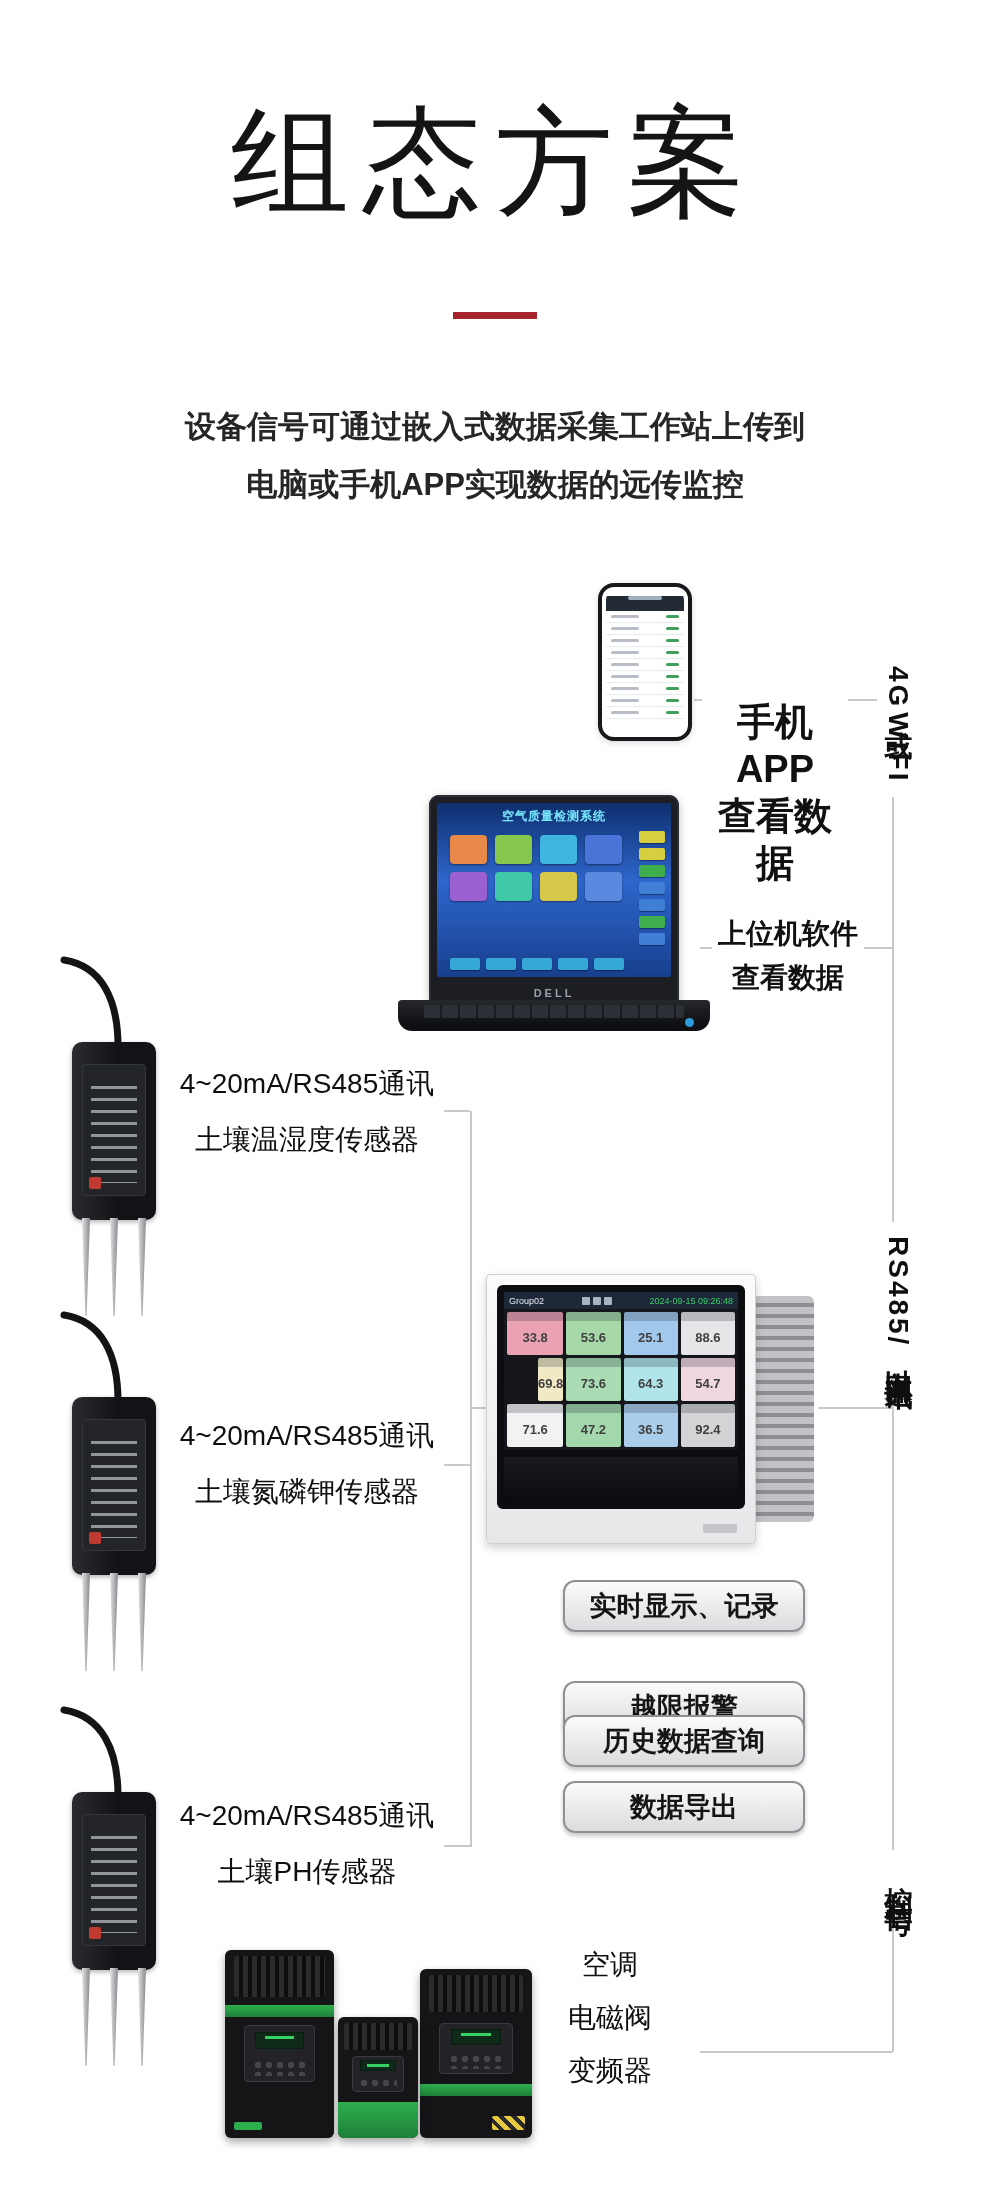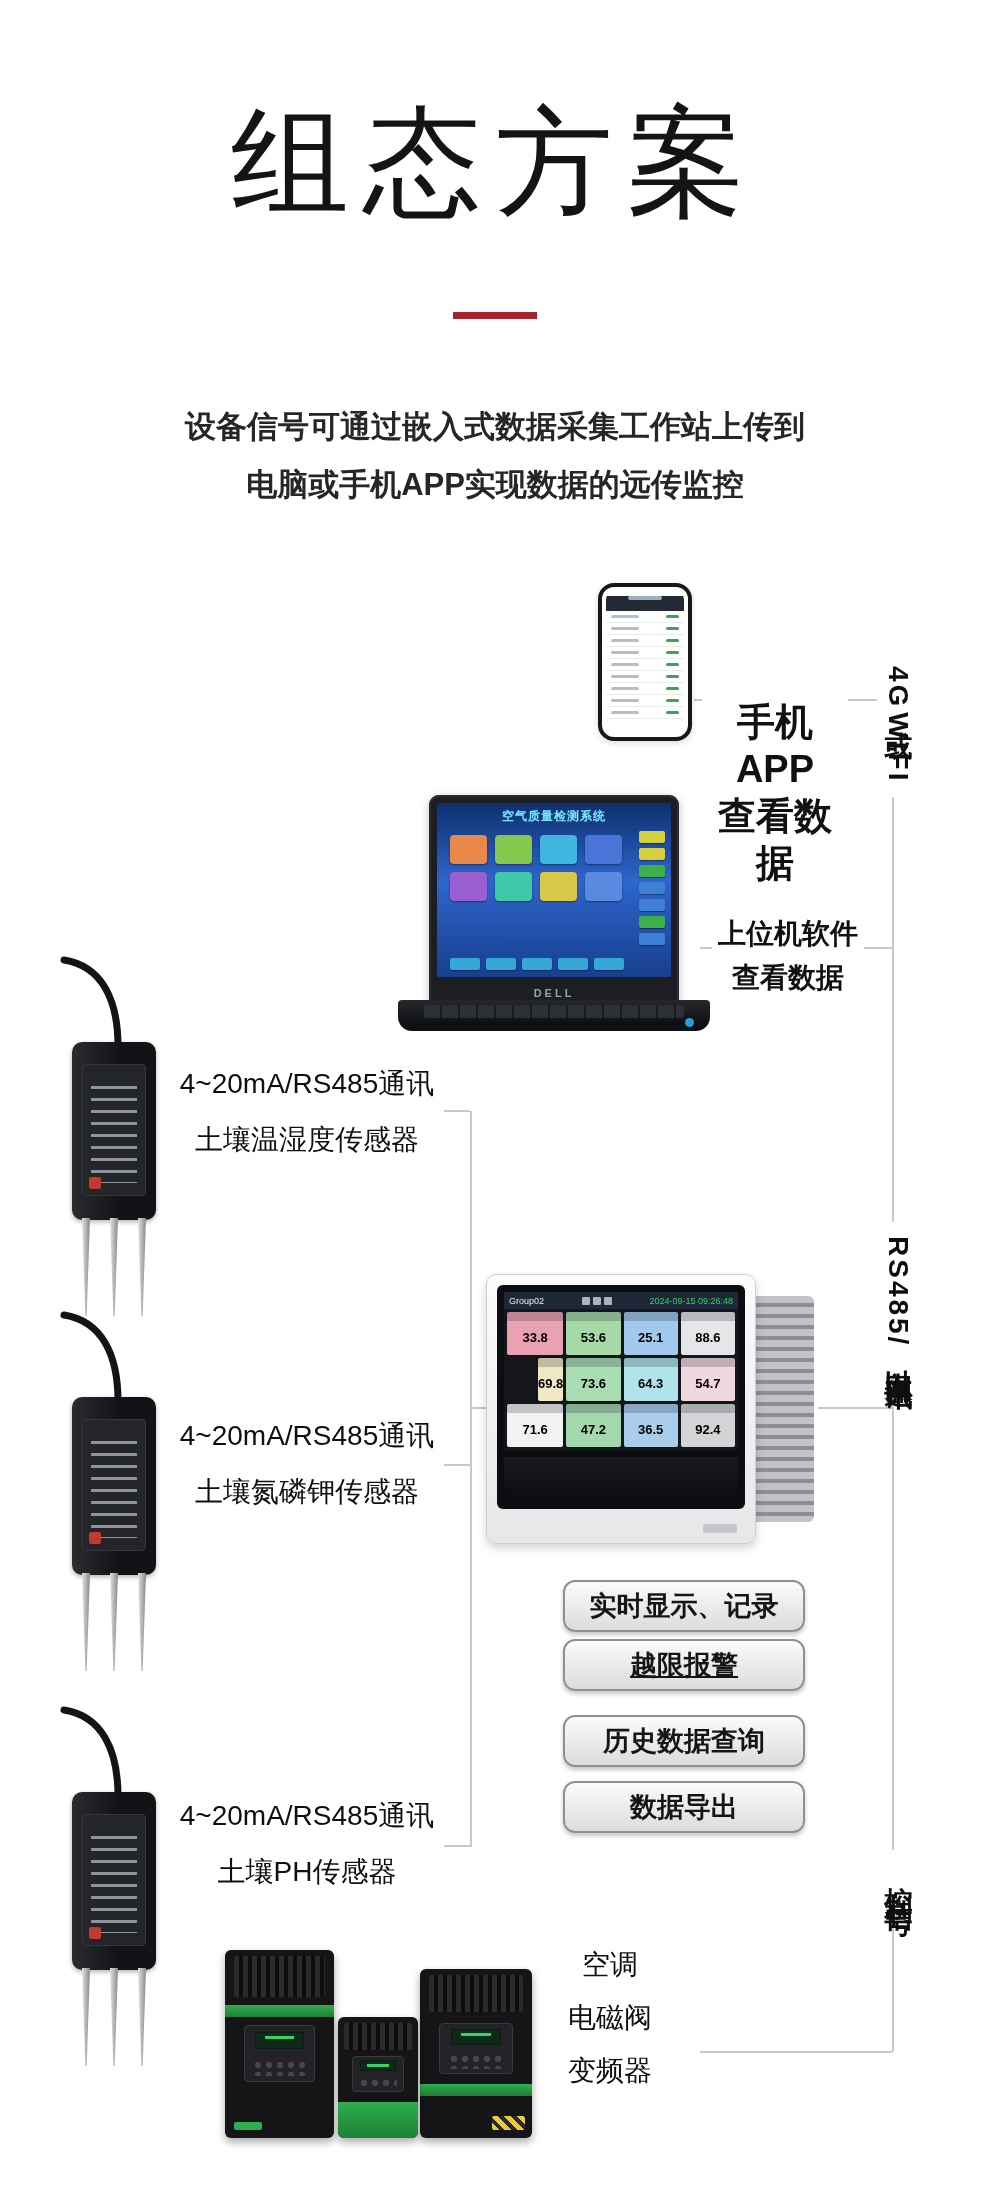--- a/index.html
+++ b/index.html
@@ -67,34 +67,34 @@
     background:#c13a32; border-radius:2px; }
   .prong { position:absolute; top:268px; width:8px; height:98px;
     background:linear-gradient(90deg,#e2e2e4,#87888c); clip-path:polygon(0 0,100% 0,58% 100%,42% 100%); }
   .sensor-label { position:absolute; text-align:center; font-size:28px; font-weight:500;
     color:#0f0f0f; line-height:56px; z-index:3; background:#fff; }
 
   
   .recorder-fins { position:absolute; left:748px; top:1296px; width:66px; height:226px; z-index:1;
     background:repeating-linear-gradient(180deg,#c3c3c7 0 7px,#8e8e93 7px 11px); border-radius:0 6px 6px 0; }
   .recorder { position:absolute; left:486px; top:1274px; width:270px; height:270px; z-index:2;
-    background:linear-gradient(180deg,#fbfbfc,#e7e7ea); border:1px solid #cfcfd2; border-radius:10px;
+    background:linear-gradient(180deg,#fbfbfc,#e7e7ea); border:1px solid #cfcfd2; border-radius:4px;
     box-shadow:0 4px 10px rgba(0,0,0,.18); }
   .recorder-bezel { position:absolute; left:10px; top:10px; width:248px; height:224px; background:#0c0d10; border-radius:6px; }
   .recorder-screen { position:absolute; left:7px; top:7px; width:234px; height:158px; background:#14161c; overflow:hidden; }
   .rec-topbar { height:17px; background:#1d2838; display:flex; align-items:center; gap:4px; padding:0 5px; }
   .rec-group { color:#e8edf2; font-size:9px; }
   .rec-icons { flex:1; display:flex; gap:3px; justify-content:center; }
   .rec-icon { width:8px; height:8px; background:#aab4c0; border-radius:1px; }
   .rec-time { color:#35d065; font-size:9px; }
   .rec-grid { position:absolute; left:3px; top:20px; right:3px; bottom:3px; display:grid;
     grid-template-columns:repeat(4,1fr); grid-template-rows:repeat(3,1fr); gap:3px; }
   .rec-tile { position:relative; border-radius:2px; display:flex; align-items:center; justify-content:center; }
   .rec-tile::before { content:""; position:absolute; left:0; top:0; right:0; height:9px; background:rgba(18,28,40,.22); }
-  .tile-val { font-size:13px; font-weight:700; color:#000000; padding-top:8px; }
+  .tile-val { font-size:13px; font-weight:700; color:#404040; padding-top:8px; }
   .recorder-door { position:absolute; left:7px; top:172px; width:234px; height:45px; border-radius:2px;
     background:linear-gradient(180deg,#191a1e,#0a0b0d); }
   .recorder-chin-logo { position:absolute; right:18px; bottom:10px; width:34px; height:9px; background:#c6c6ca; border-radius:2px; }
 
   
   .feature { position:absolute; left:563px; width:242px; height:52px; z-index:2;
     border:2px solid #8f8f94; border-radius:12px; background:linear-gradient(180deg,#fbfbfb,#dcdcde);
     box-shadow:0 3px 4px rgba(0,0,0,.22); display:flex; align-items:center; justify-content:center;
     font-size:27px; font-weight:700; color:#151515; }
 
@@ -305,21 +305,21 @@
               <span class="tile-val">92.4</span>
             </div>
         </div>
       </div>
       <div class="recorder-door"></div>
     </div>
     <div class="recorder-chin-logo"></div>
   </div>
 
   <div class="feature" style="top:1580px;">实时显示、记录</div>
-  <div class="feature" style="top:1639px;text-decoration:underline;">越限报警</div>
+  <div class="feature" style="top:1681px;text-decoration:underline;">越限报警</div>
   <div class="feature" style="top:1715px;">历史数据查询</div>
   <div class="feature" style="top:1781px;font-family:Liberation Mono, monospace;">数据导出</div>
 
   <div class="vfd" style="left:225px; top:1950px; width:109px; height:188px; z-index:2;">
     <div class="vfd-vents"></div>
     <div class="vfd-band" style="top:29%;"></div>
     <div class="vfd-panel" style="top:40%;">
       <div class="vfd-lcd"></div>
       <div class="vfd-keys"></div>
     </div>

